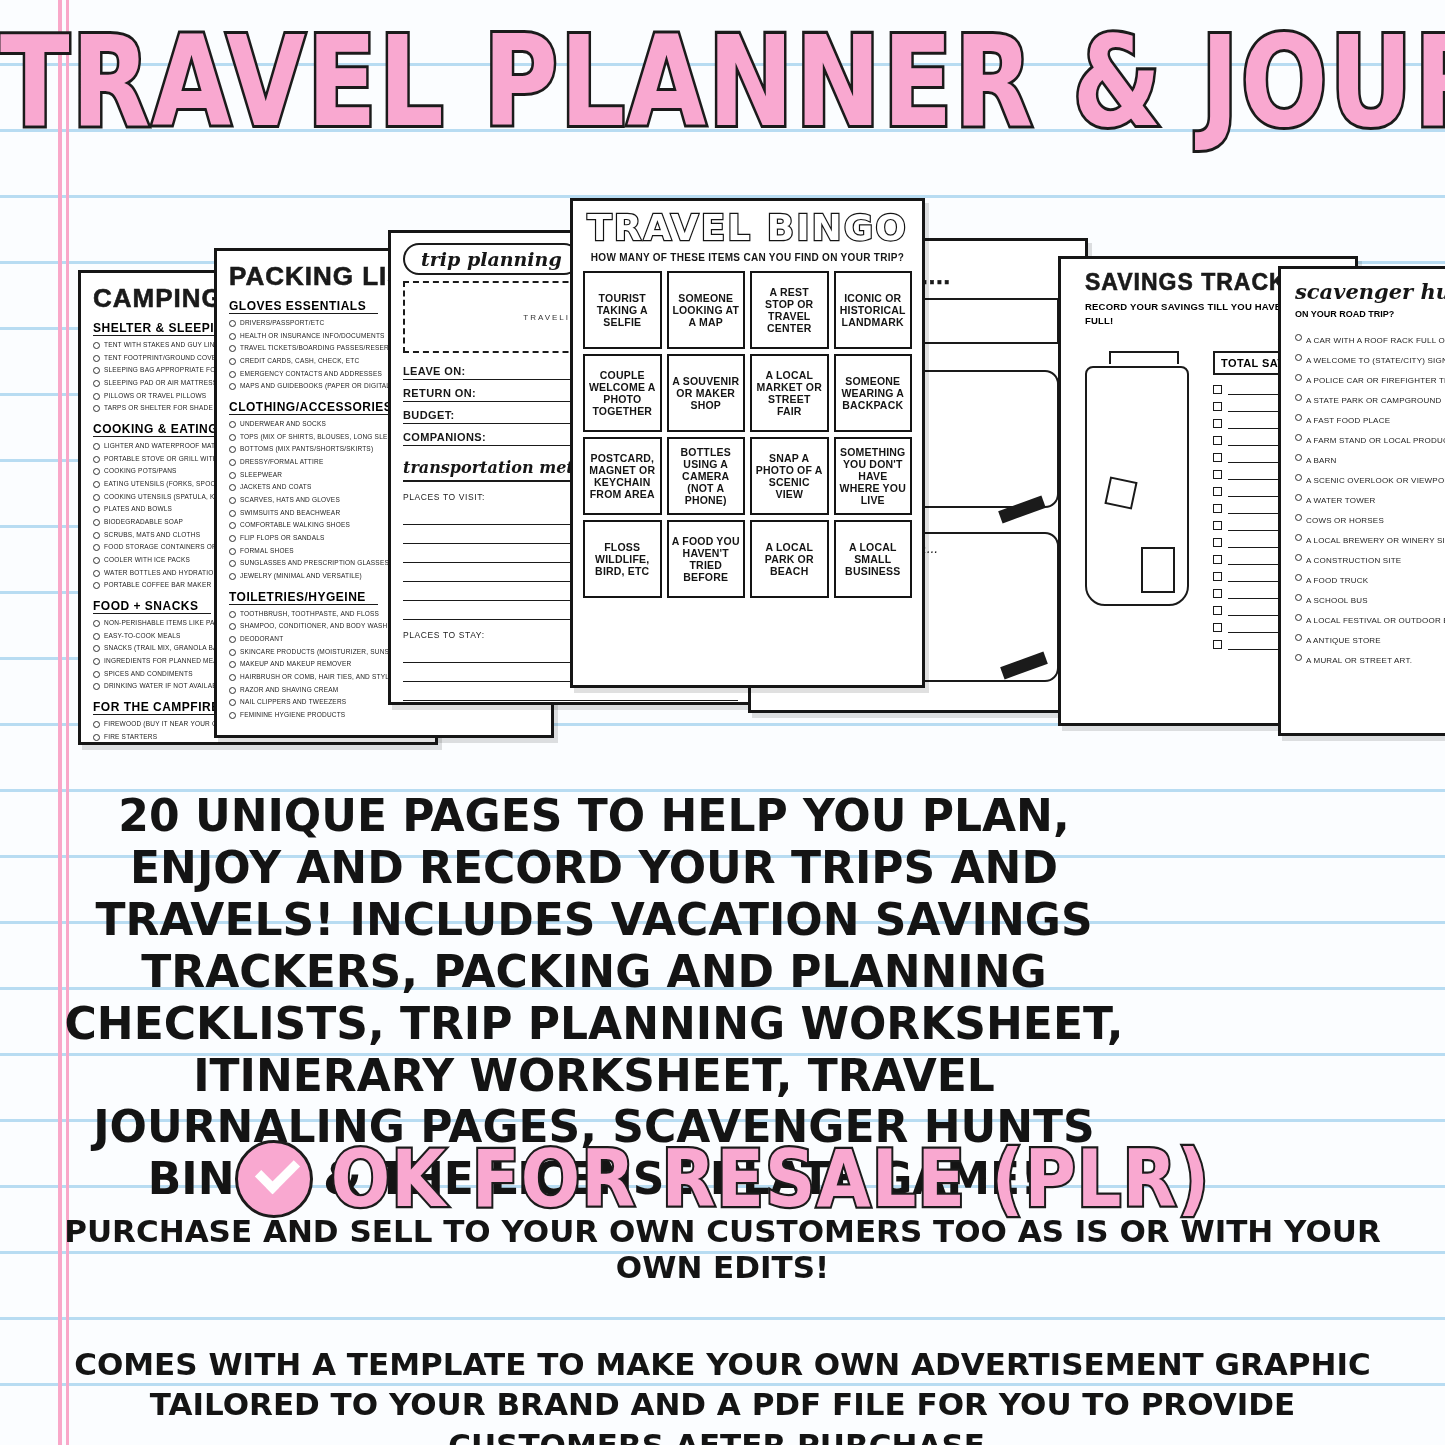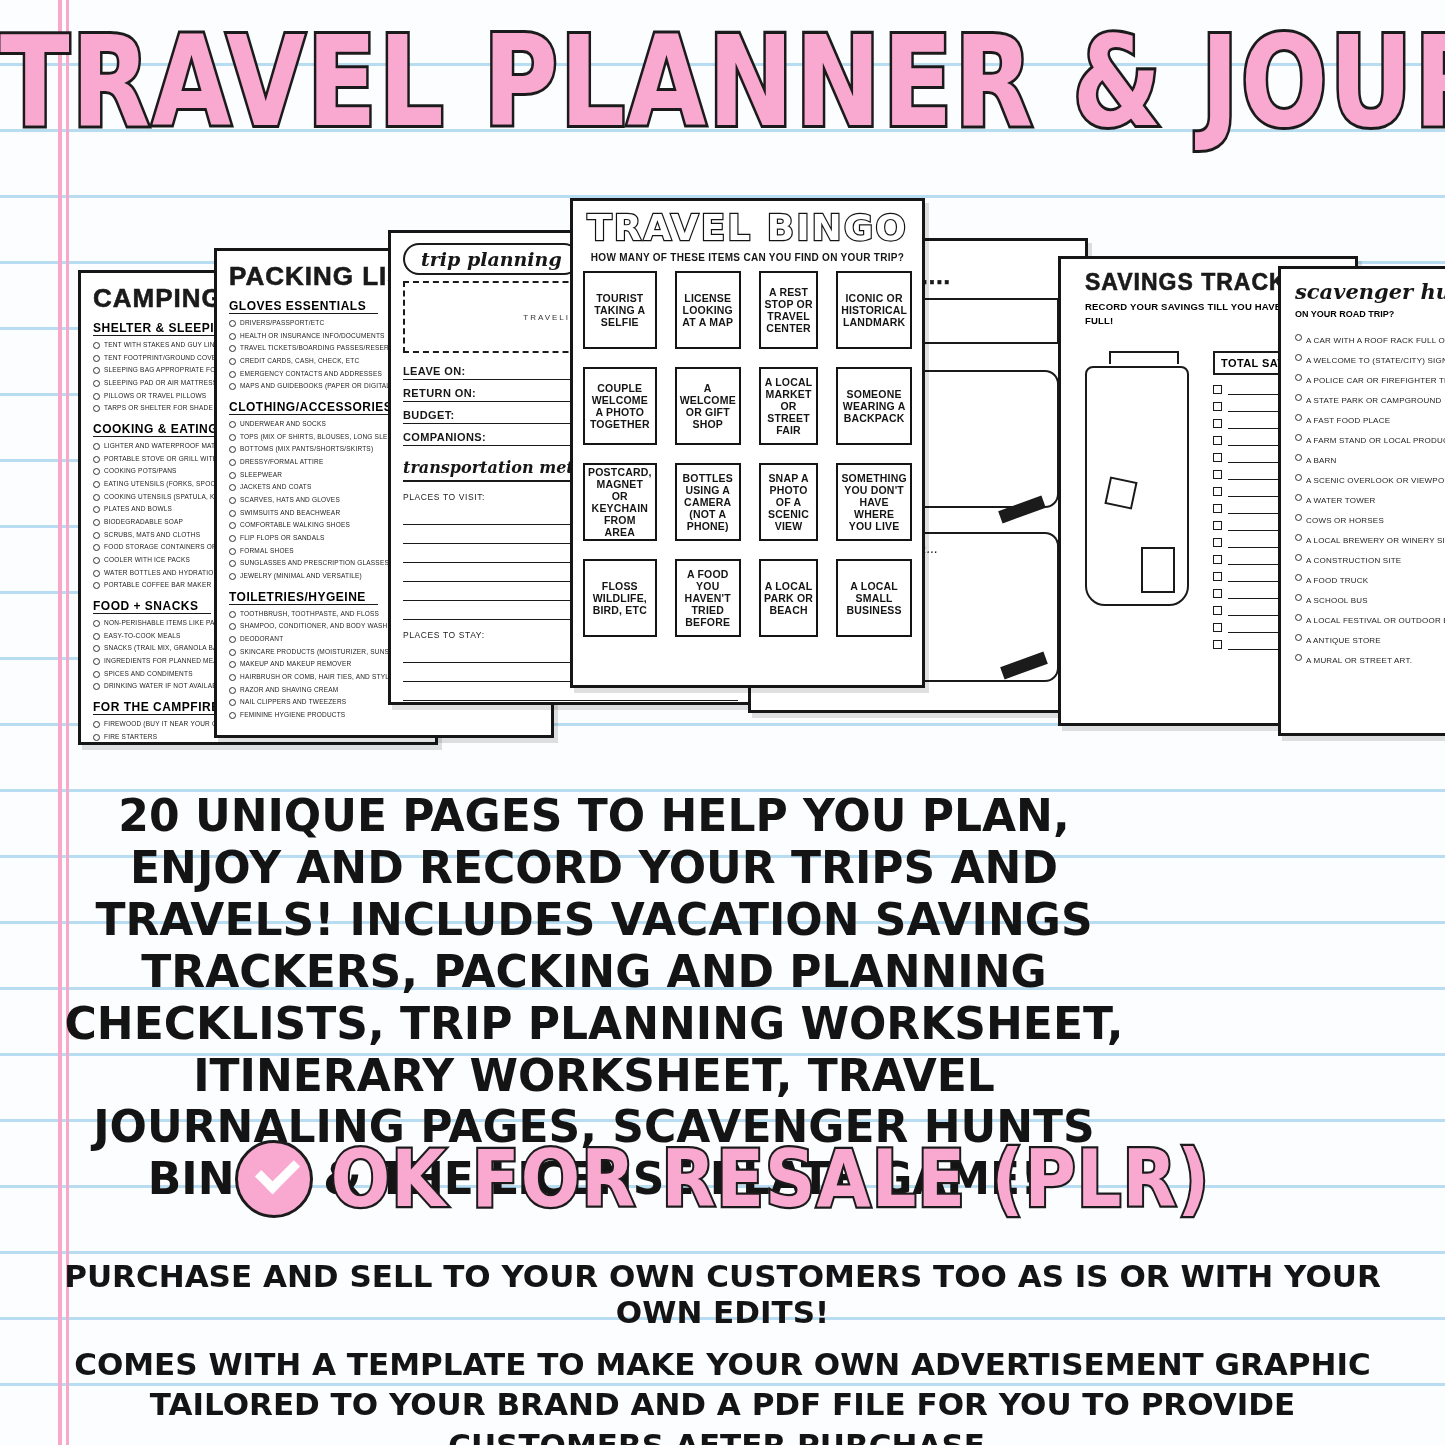--- a/index.html
+++ b/index.html
@@ -156,21 +156,21 @@
     text-align: center;
     font-size: 10px;
     font-weight: bold;
     letter-spacing: 0.3px;
     margin: 4px 7px 8px;
     color: #161616;
   }
   .bingo-grid {
     display: grid;
     grid-template-columns: repeat(4, 1fr);
-    gap: 18px;
+    gap: 5px;
     padding: 0 10px 10px;
   }
   .bingo-cell {
     border: 2.5px solid #141414;
     height: 78px;
     display: flex;
     align-items: center;
     justify-content: center;
     text-align: center;
     font-size: 10.5px;
@@ -335,21 +335,21 @@
     left: 0;
     width: 1445px;
     text-align: center;
     font-family: "DejaVu Sans", sans-serif;
     font-weight: bold;
     color: #141414;
     text-transform: uppercase;
     letter-spacing: 0px;
     padding: 0 40px;
   }
-  #foot1 { top: 1258px; font-size: 31px; }
+  #foot1 { top: 1213px; font-size: 31px; }
   #foot2 { top: 1344px; font-size: 31px; line-height: 1.3; }
 </style>
 </head>
 <body>
 
 <div id="paper">
   <div id="margin-line"></div>
   <div id="margin-line2"></div>
 </div>
 
@@ -622,25 +622,25 @@
         <li style="font-size:8px; line-height:2.5">A MURAL OR STREET ART.</li>
       </ul>
     </div>
   </div>
 
   <div class="sheet" id="sheet-bingo">
     <div class="bingo-title">TRAVEL BINGO</div>
     <div class="bingo-sub">HOW MANY OF THESE ITEMS CAN YOU FIND ON YOUR TRIP?</div>
     <div class="bingo-grid">
       <div class="bingo-cell">TOURIST TAKING A SELFIE</div>
-      <div class="bingo-cell">LICENSE LOOKING AT A MAP</div>
+      <div class="bingo-cell">SOMEONE LOOKING AT A MAP</div>
       <div class="bingo-cell">A REST STOP OR TRAVEL CENTER</div>
       <div class="bingo-cell">ICONIC OR HISTORICAL LANDMARK</div>
       <div class="bingo-cell">COUPLE WELCOME A PHOTO TOGETHER</div>
-      <div class="bingo-cell">A WELCOME OR GIFT SHOP</div>
+      <div class="bingo-cell">A SOUVENIR OR MAKER SHOP</div>
       <div class="bingo-cell">A LOCAL MARKET OR STREET FAIR</div>
       <div class="bingo-cell">SOMEONE WEARING A BACKPACK</div>
       <div class="bingo-cell">POSTCARD, MAGNET OR KEYCHAIN FROM AREA</div>
       <div class="bingo-cell">BOTTLES USING A CAMERA (NOT A PHONE)</div>
       <div class="bingo-cell">SNAP A PHOTO OF A SCENIC VIEW</div>
       <div class="bingo-cell">SOMETHING YOU DON'T HAVE WHERE YOU LIVE</div>
       <div class="bingo-cell">FLOSS WILDLIFE, BIRD, ETC</div>
       <div class="bingo-cell">A FOOD YOU HAVEN'T TRIED BEFORE</div>
       <div class="bingo-cell">A LOCAL PARK OR BEACH</div>
       <div class="bingo-cell">A LOCAL SMALL BUSINESS</div>

